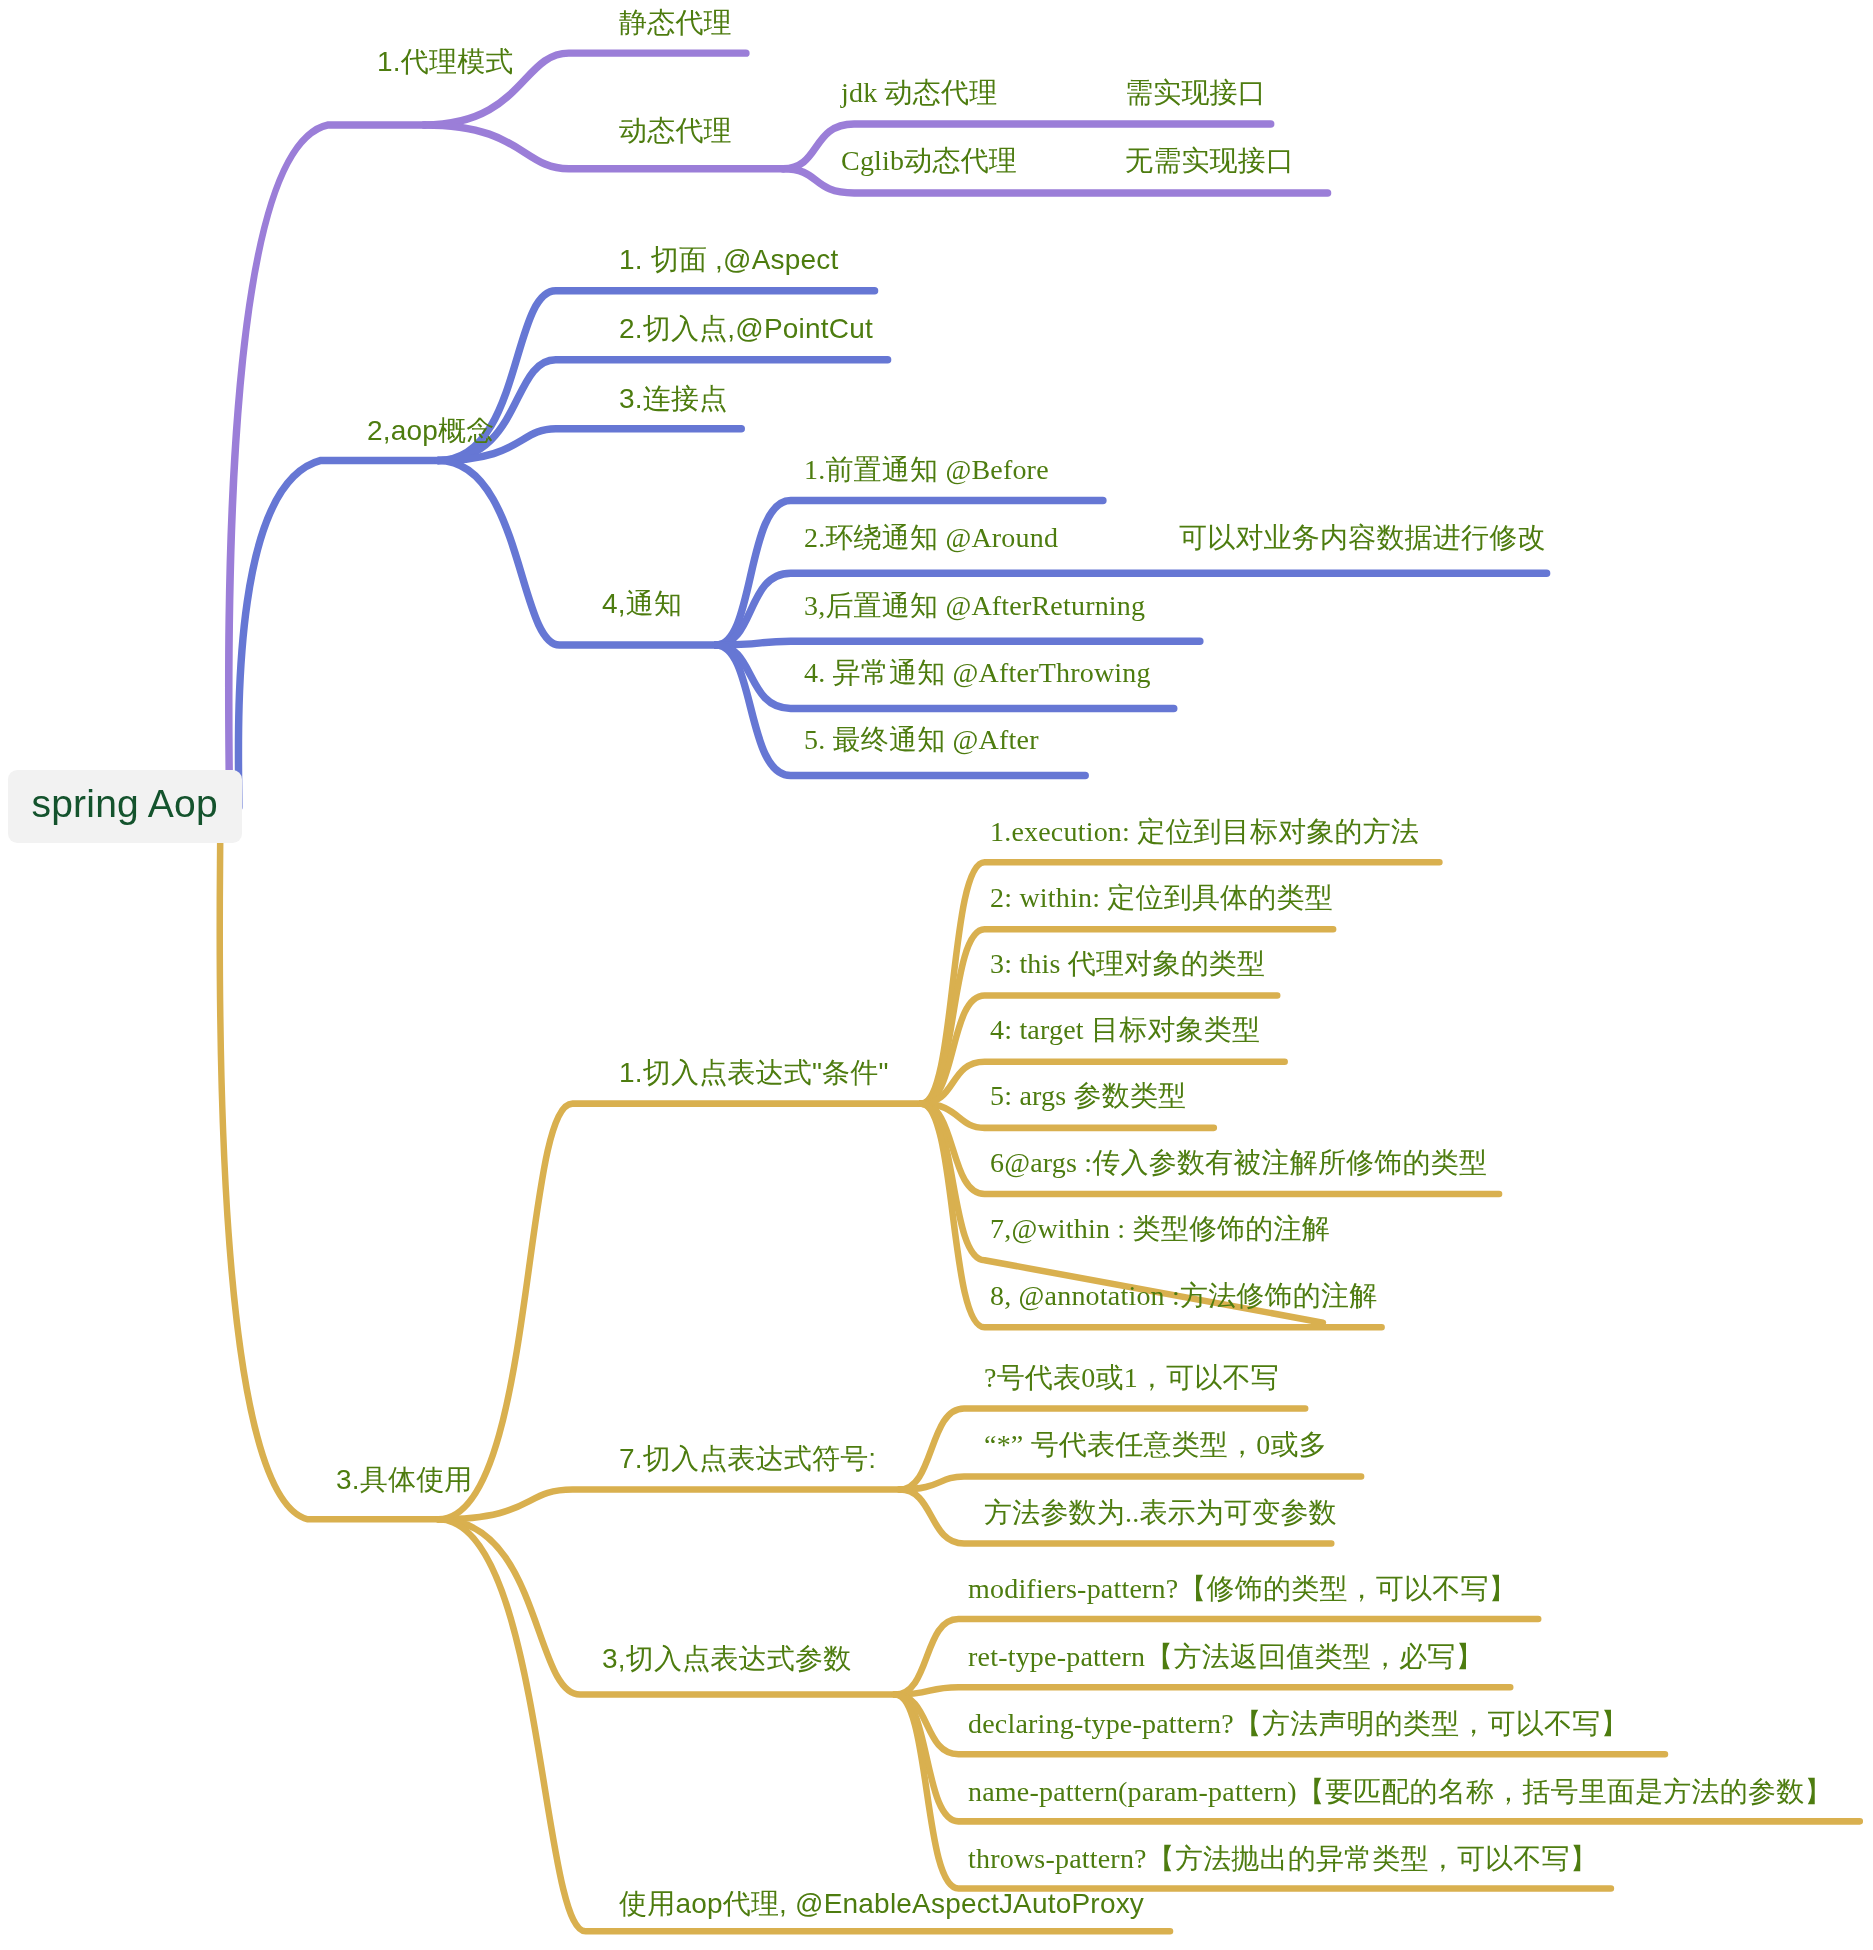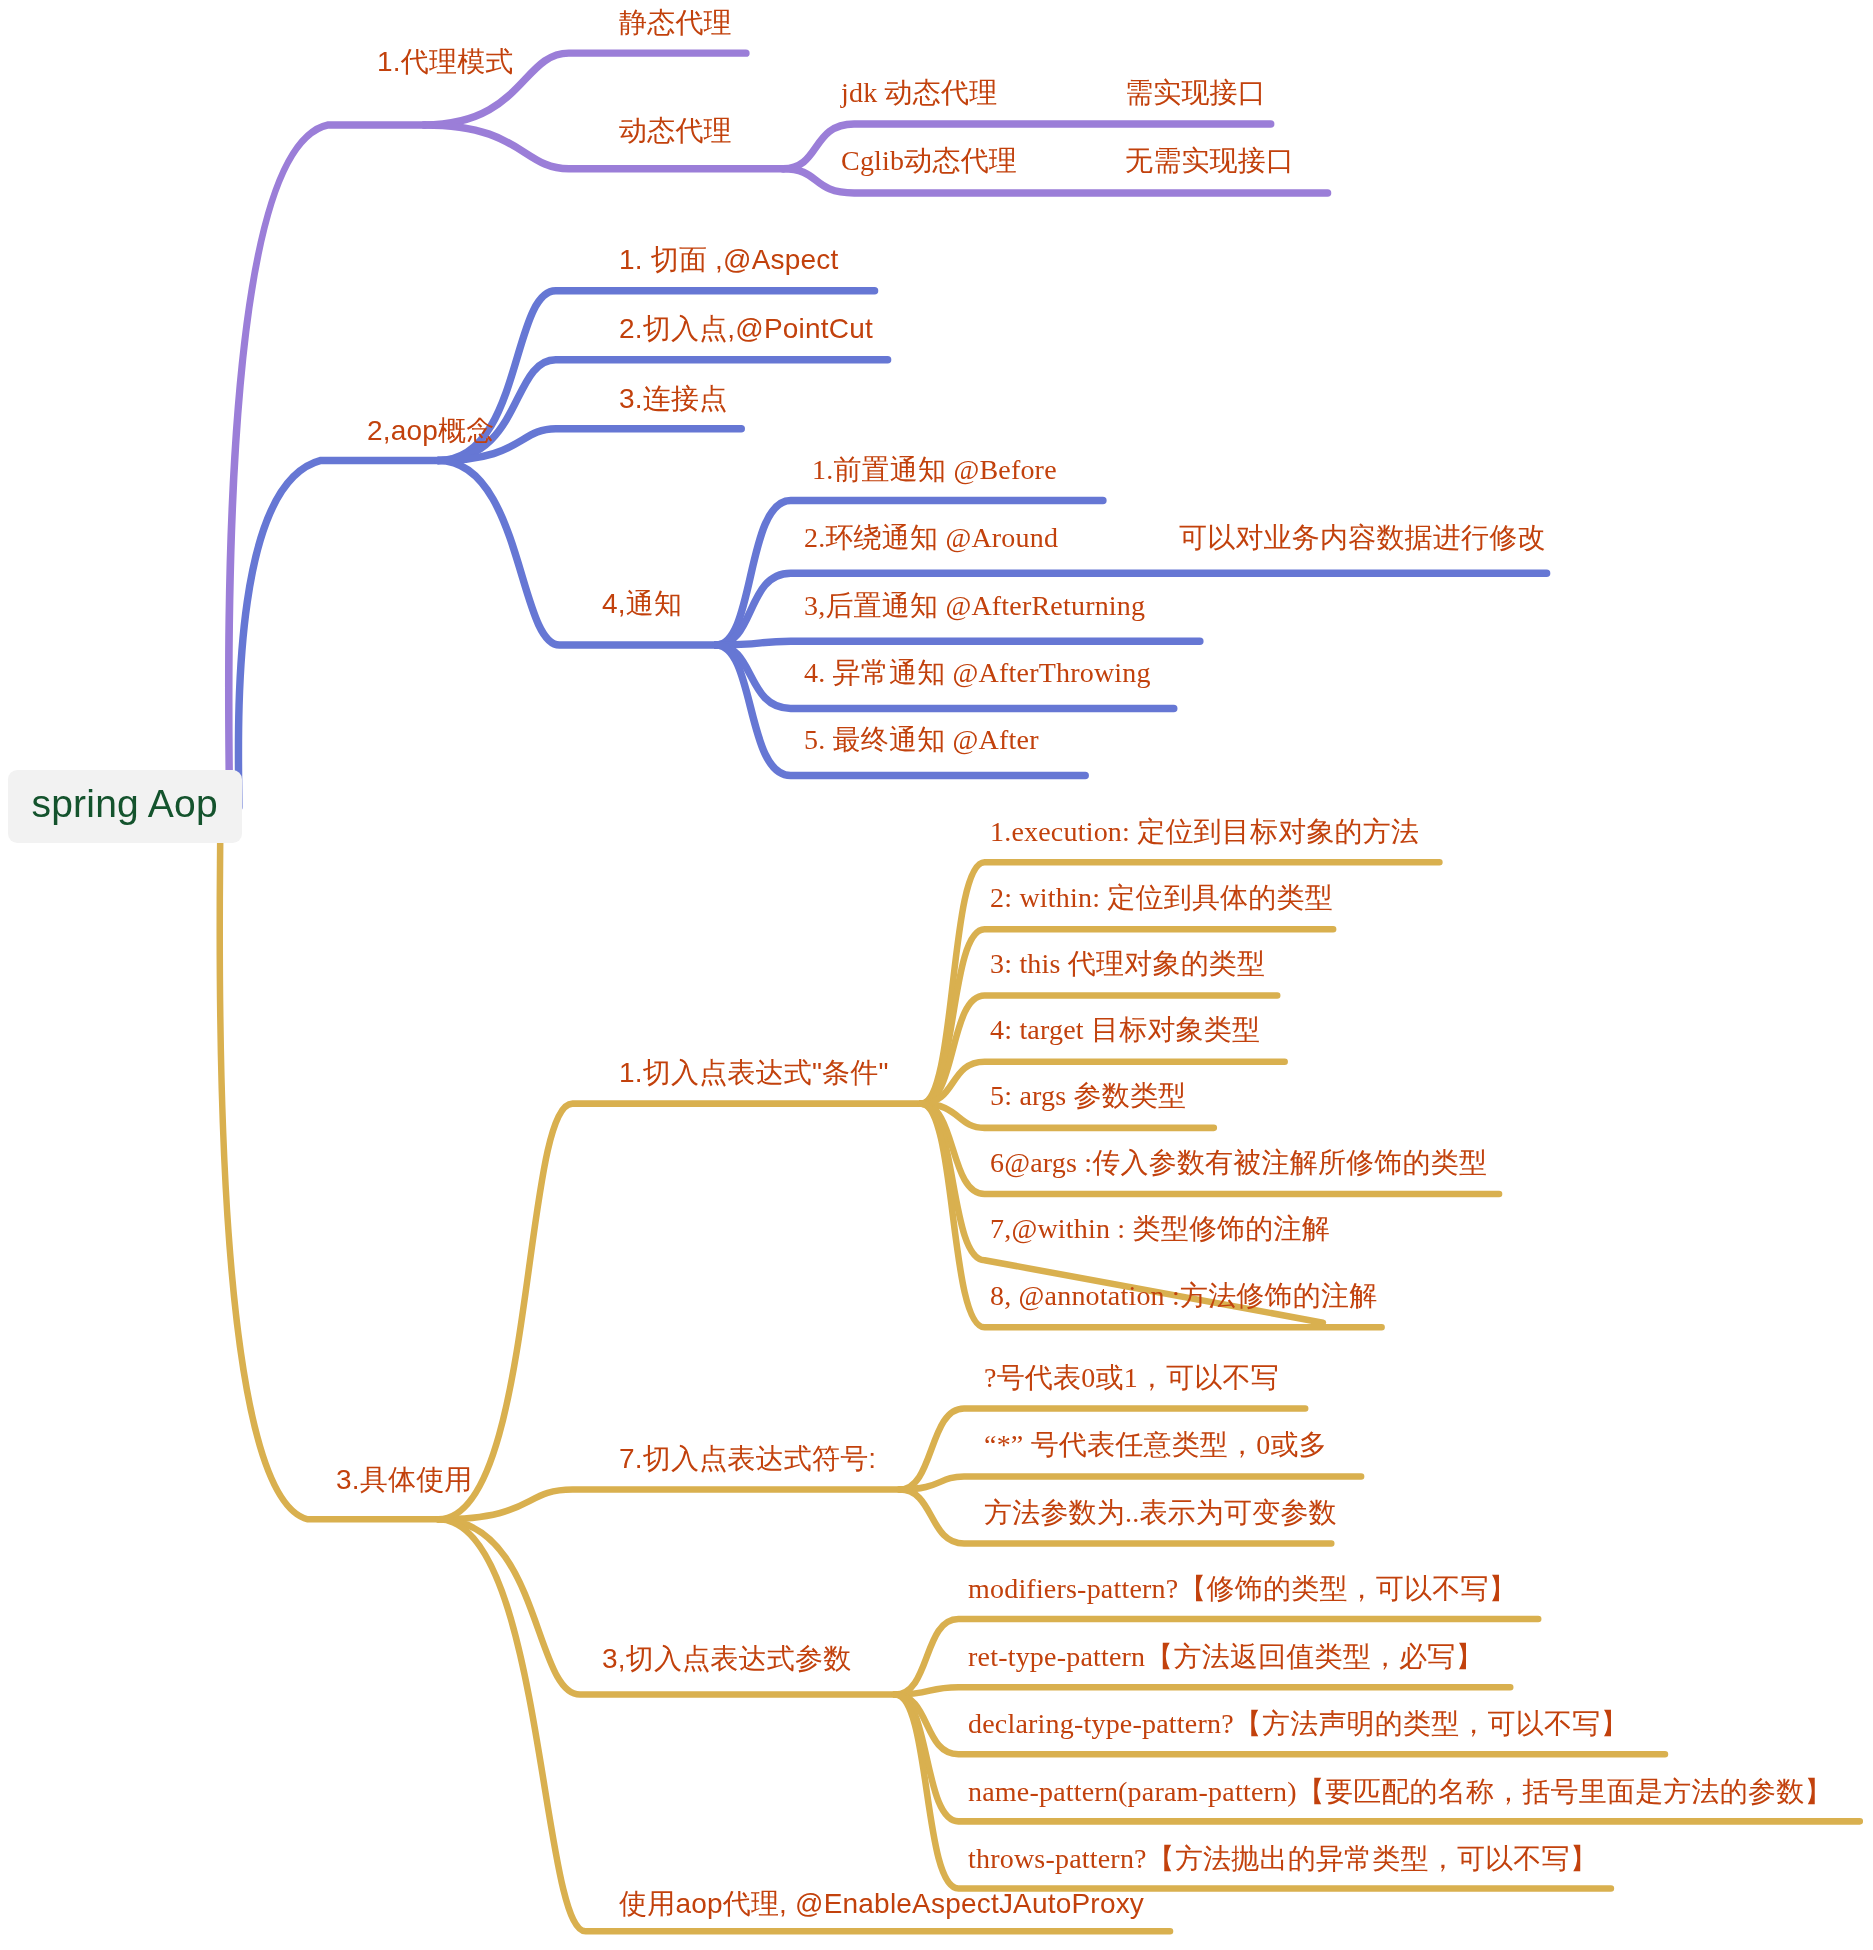--- a/index.html
+++ b/index.html
@@ -21,21 +21,21 @@
   }
   #edges {
     position: absolute;
     left: 0; top: 0;
     width: 1874px;
     height: 1950px;
   }
   .node {
     position: absolute;
     white-space: nowrap;
-    color: #c2410c;
+    color: #4d7c0f;
     line-height: 1.1;
     letter-spacing: 0.2px;
   }
   .node-root {
     background: #f2f2f2;
     border-radius: 9.3px;
     padding: 13px 24px 17px 24px;
     font-size: 39px;
     color: #14532d;
     left: 7.5px;
@@ -98,21 +98,21 @@
       <div class="node node-l2" style="left: 619px; top: 116px;">动态代理</div>
       <div class="node node-l3" style="left: 841px; top: 78px;">jdk 动态代理</div>
       <div class="node node-l3" style="left: 841px; top: 146px;">Cglib动态代理</div>
       <div class="node node-l4" style="left: 1125px; top: 78px;">需实现接口</div>
       <div class="node node-l4" style="left: 1125px; top: 146px;">无需实现接口</div>
       <div class="node node-l1" style="left: 367px; top: 416px;">2,aop概念</div>
       <div class="node node-l2" style="left: 619px; top: 245px;">1. 切面 ,@Aspect</div>
       <div class="node node-l2" style="left: 619px; top: 314px;">2.切入点,@PointCut</div>
       <div class="node node-l2" style="left: 619px; top: 384px;">3.连接点</div>
       <div class="node node-l2" style="left: 602px; top: 589px;">4,通知</div>
-      <div class="node node-l3" style="left: 804px; top: 455px; margin-left: 8px;">1.前置通知 @Before</div>
+      <div class="node node-l3" style="left: 804px; top: 455px;">1.前置通知 @Before</div>
       <div class="node node-l3" style="left: 804px; top: 523px;">2.环绕通知 @Around</div>
       <div class="node node-l3" style="left: 804px; top: 591px;">3,后置通知 @AfterReturning</div>
       <div class="node node-l3" style="left: 804px; top: 658px;">4. 异常通知 @AfterThrowing</div>
       <div class="node node-l3" style="left: 804px; top: 725px;">5. 最终通知 @After</div>
       <div class="node node-l4" style="left: 1179px; top: 523px;">可以对业务内容数据进行修改</div>
       <div class="node node-l1" style="left: 336px; top: 1465px;">3.具体使用</div>
       <div class="node node-l2" style="left: 619px; top: 1058px;">1.切入点表达式"条件"</div>
       <div class="node node-l2" style="left: 619px; top: 1444px;">7.切入点表达式符号:</div>
       <div class="node node-l2" style="left: 602px; top: 1644px;">3,切入点表达式参数</div>
       <div class="node node-l2" style="left: 619px; top: 1889px;">使用aop代理, @EnableAspectJAutoProxy</div>

